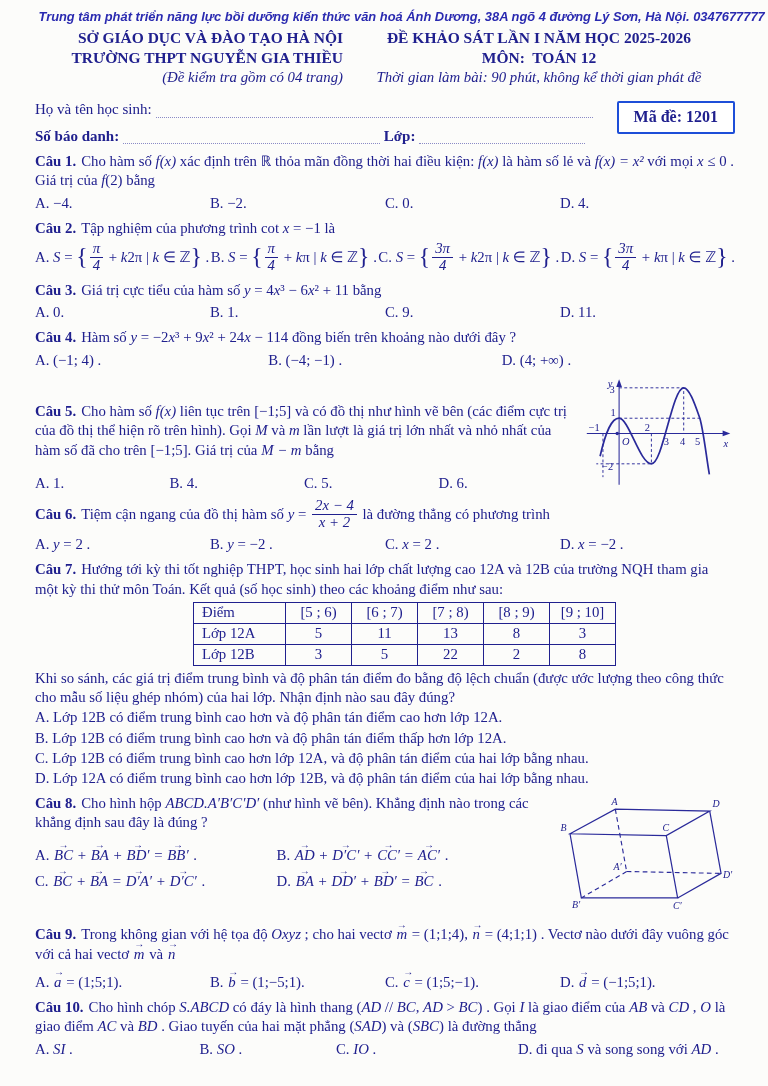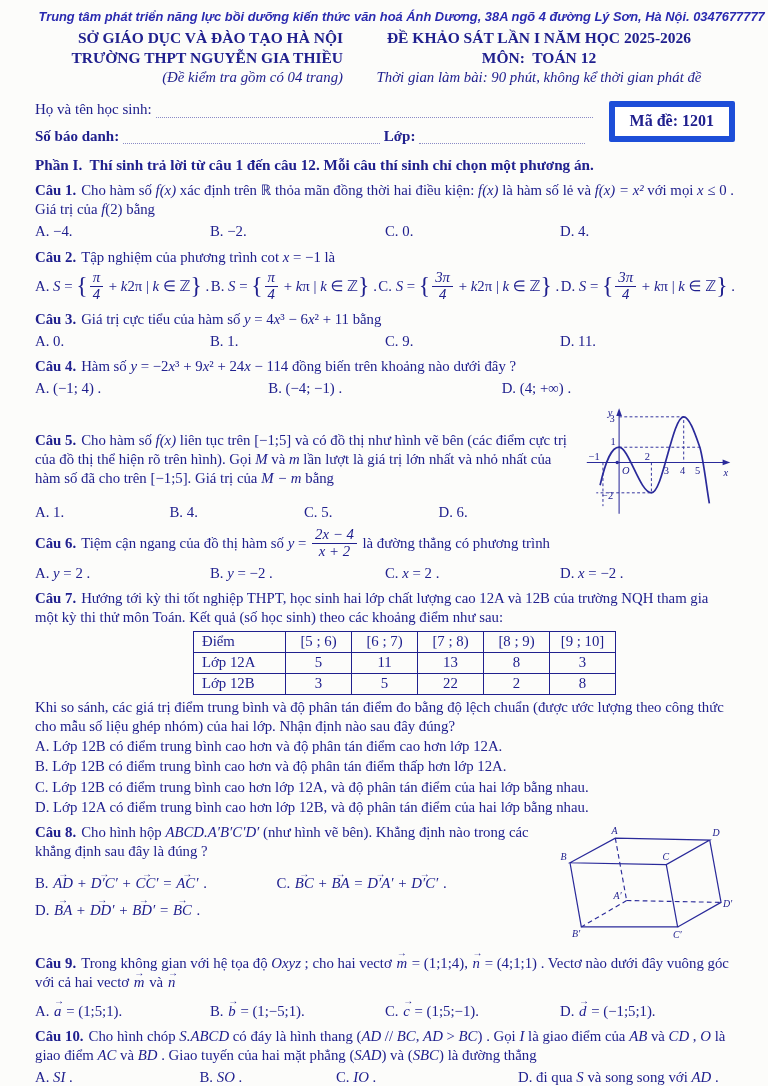--- a/index.html
+++ b/index.html
@@ -19,21 +19,21 @@
   }
   .hdr { display: flex; margin-top: 2px; }
   .hdr-left { width: 44%; text-align: right; }
   .hdr-right { width: 56%; text-align: center; }
   .hl-b { font-weight: bold; font-size: 15.5px; line-height: 1.3; }
   .hl-i { font-style: italic; font-size: 14.8px; line-height: 1.35; }
 
   .student { position: relative; margin-top: 12px; font-size: 15px; }
   .code-box {
     position: absolute; right: 0; top: 1px;
-    border: 6px solid #1d4ed8; border-radius: 2px;
+    border: 2px solid #1d4ed8; border-radius: 2px;
     padding: 4px 15px; font-weight: bold; font-size: 16px; background: #fff;
   }
   .frow { display: flex; align-items: flex-end; }
   .frow + .frow { margin-top: 7px; }
   .dots { border-bottom: 1.6px dotted #8a8ac6; height: 13px; margin: 0 4px 2px 4px; }
   .r1 { margin-right: 138px; } .r1 .dots { flex: 1; }
   .r2 { margin-right: 146px; font-weight: bold; }
   .d-sbd { flex: 1.55; } .d-lop { flex: 1; }
 
   .part { font-weight: bold; margin-top: 9px; font-size: 15.2px; }
@@ -103,21 +103,20 @@
       <span class="dots"></span>
     </div>
     <div class="frow r2">
       <span>Số báo danh:</span>
       <span class="dots d-sbd"></span>
       <span>Lớp:</span>
       <span class="dots d-lop"></span>
     </div>
   </div>
 
-  <div class="part">Phần I.&nbsp; Thí sinh trả lời từ câu 1 đến câu 12. Mỗi câu thí sinh chỉ chọn một phương án.</div>
 
   <div class="q">
     <div class="qtext"><b class="qlabel">Câu 1.</b><span>Cho hàm số <i>f(x)</i> xác định trên ℝ thỏa mãn đồng thời hai điều kiện: <i>f(x)</i> là hàm số lẻ và <i>f(x) = x²</i> với mọi <i>x</i> ≤ 0 . Giá trị của <i>f</i>(2) bằng</span></div>
     <div class="opts">
       <span>A. −4.</span>
       <span>B. −2.</span>
       <span>C. 0.</span>
       <span>D. 4.</span>
     </div>
   </div>
@@ -260,20 +259,21 @@
       <div>C. Lớp 12B có điểm trung bình cao hơn lớp 12A, và độ phân tán điểm của hai lớp bằng nhau.</div>
       <div>D. Lớp 12A có điểm trung bình cao hơn lớp 12B, và độ phân tán điểm của hai lớp bằng nhau.</div>
     </div>
   </div>
 
   <div class="q">
     <div class="q8-wrap">
       <div class="q8-left">
         <div class="qtext"><b class="qlabel">Câu 8.</b><span>Cho hình hộp <i>ABCD.A′B′C′D′</i> (như hình vẽ bên). Khẳng định nào trong các khẳng định sau đây là đúng ?</span></div>
         <div class="opts-2col">
+          <span>A. <span class="vec">BC</span> + <span class="vec">BA</span> + <span class="vec">BD′</span> = <span class="vec">BB′</span> .</span>
           <span>B. <span class="vec">AD</span> + <span class="vec">D′C′</span> + <span class="vec">CC′</span> = <span class="vec">AC′</span> .</span>
           <span>C. <span class="vec">BC</span> + <span class="vec">BA</span> = <span class="vec">D′A′</span> + <span class="vec">D′C′</span> .</span>
           <span>D. <span class="vec">BA</span> + <span class="vec">DD′</span> + <span class="vec">BD′</span> = <span class="vec">BC</span> .</span>
         </div>
       </div>
       <div class="q8-fig">
         <svg width="178" height="118" viewBox="0 0 185 125">
           <g stroke="#2a2a9a" stroke-width="1.3" fill="none">
             <path d="M 12 40 L 60 14 L 160 16 L 114 42 Z"></path>
             <path d="M 12 40 L 24 108 L 126 108 L 114 42"></path>

